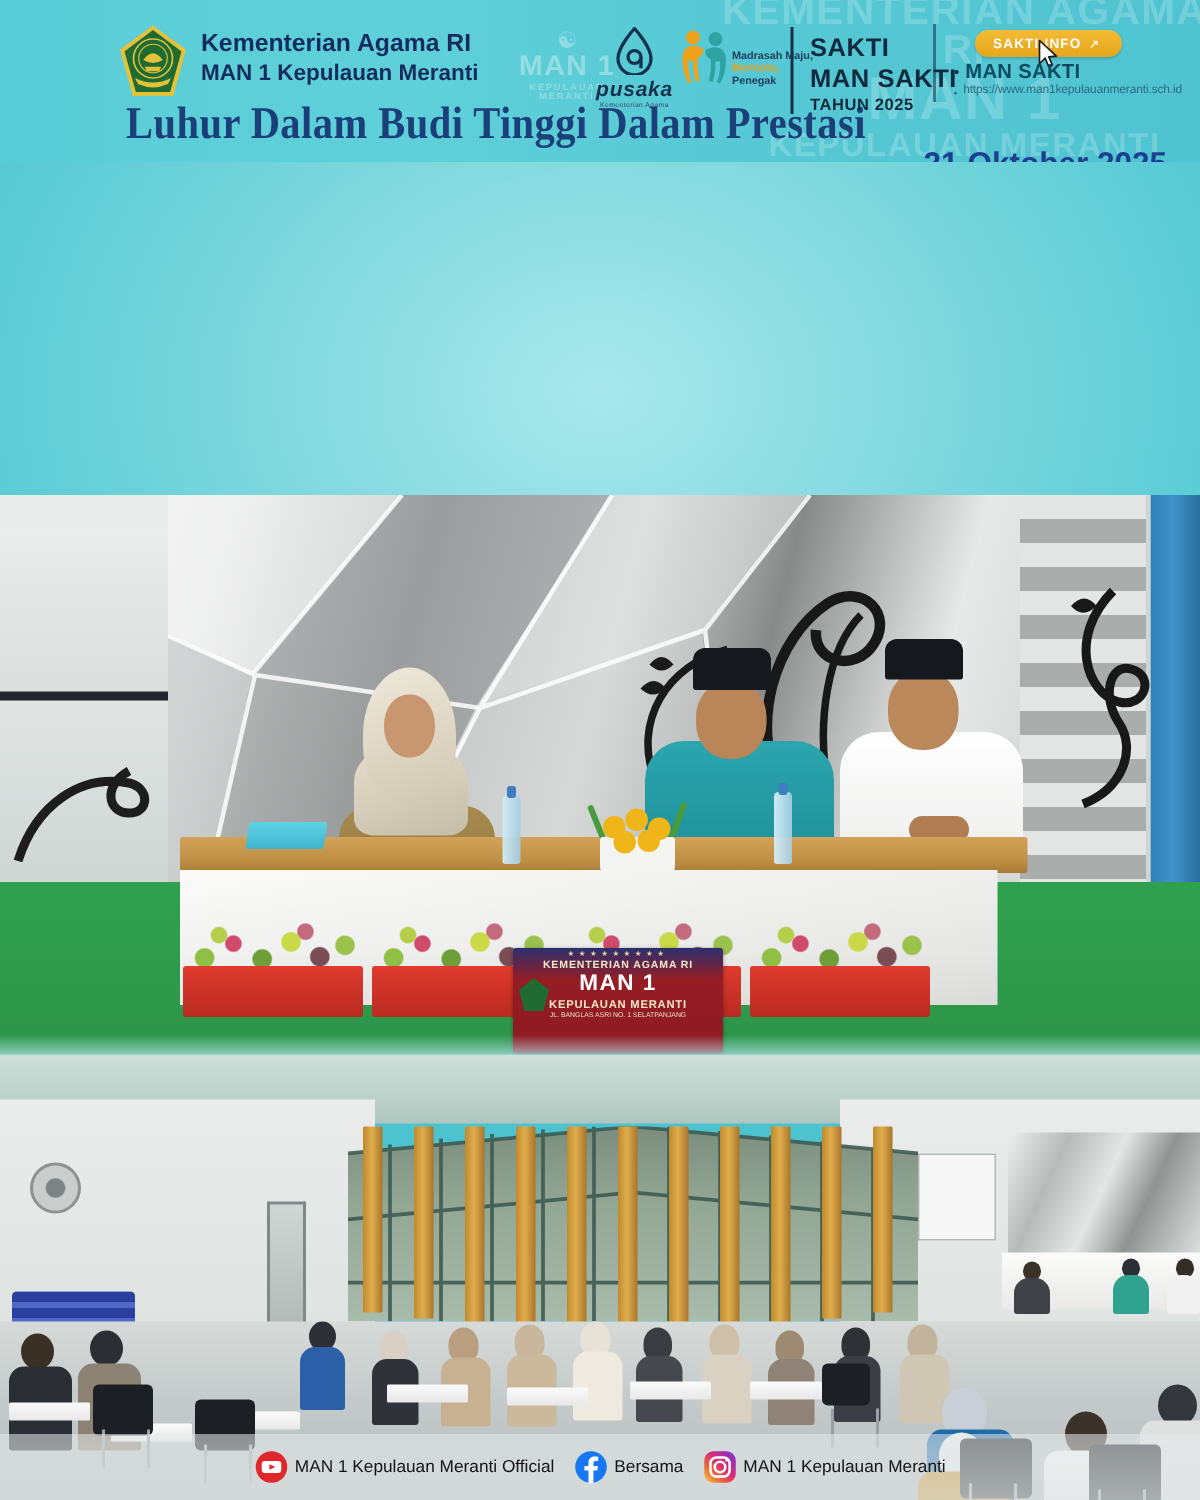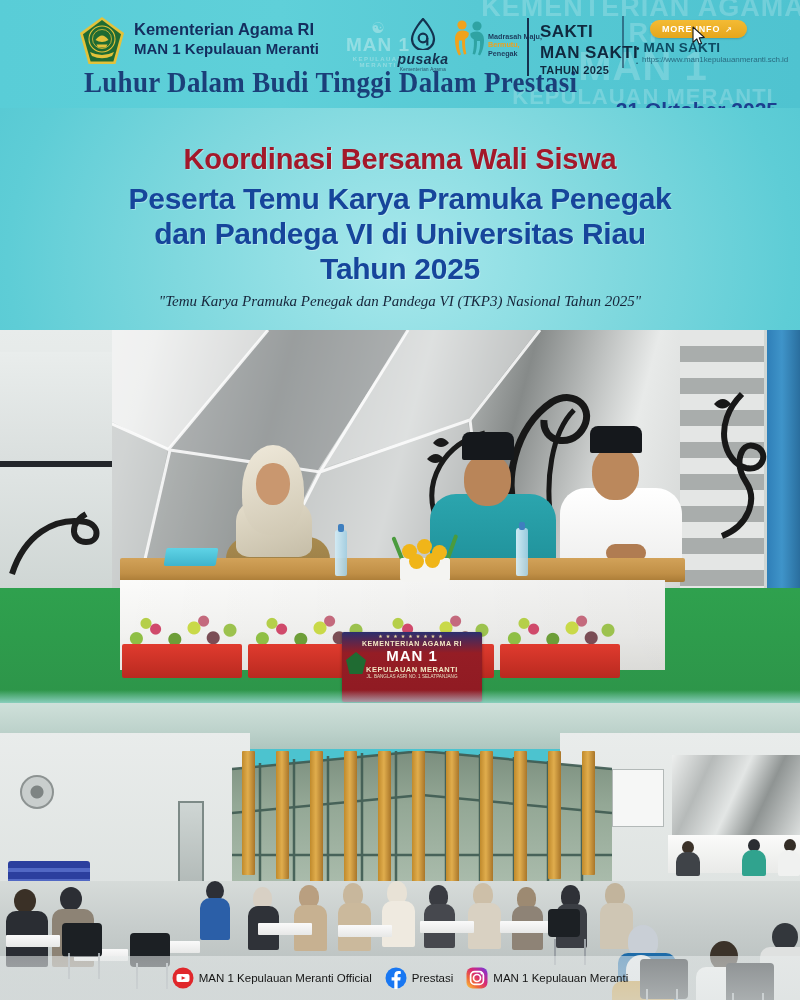--- a/index.html
+++ b/index.html
@@ -492,21 +492,21 @@
 
       <div class="humas">
         <div class="h1">SAKTI</div>
         <div class="h2">MAN SAKTI</div>
         <div class="h3">TAHUN 2025</div>
       </div>
 
       <div class="hdr-divider2"></div>
 
       <div class="more-info">
-        <span>MORE INFO</span>
+        <span>SAKTI INFO</span>
         <span class="mi-arrow">↗</span>
       </div>
 
       <div class="cursor-arrow">
         <svg viewBox="0 0 14 20">
           <path d="M1 1 L1 16.5 L4.8 12.8 L7.2 18.6 L9.6 17.5 L7.2 11.9 L12.3 11.4 Z" fill="#ffffff" stroke="#1a1a1a" stroke-width="1.1" stroke-linejoin="round"></path>
         </svg>
       </div>
 
       <div class="hdr-links">
@@ -517,27 +517,20 @@
         <div class="lrow">
           <span class="bul2">•</span>
           <span class="lnk2">https://www.man1kepulauanmeranti.sch.id</span>
         </div>
       </div>
 
       <div class="hdr-date">21 Oktober 2025</div>
     </div>
   </div>
 
-  <div class="title-zone">
-    <div class="title-line1">Koordinasi Bersama Wali Siswa</div>
-    <div class="title-line2">Peserta Temu Karya Pramuka Penegak</div>
-    <div class="title-line3">dan Pandega VI di Universitas Riau</div>
-    <div class="title-line4">Tahun 2025</div>
-    <div class="subtitle">"Temu Karya Pramuka Penegak dan Pandega VI (TKP3) Nasional Tahun 2025"</div>
-  </div>
 
   <div class="photo1">
     <div class="p1-wallpaper"></div>
 
     <div class="p1-facets">
       <svg viewBox="0 0 600 260" preserveAspectRatio="none">
         <polygon points="0,0 160,0 60,120 0,90" fill="#ffffff" opacity="0.55"></polygon>
         <polygon points="160,0 300,0 210,140 60,120" fill="#95999a" opacity="0.55"></polygon>
         <polygon points="300,0 430,0 360,90 210,140" fill="#e7e9e9" opacity="0.6"></polygon>
         <polygon points="0,90 60,120 30,260 0,260" fill="#c6cac9" opacity="0.5"></polygon>
@@ -798,21 +791,21 @@
       <span class="sm-label">MAN 1 Kepulauan Meranti Official</span>
     </div>
 
     <div class="sm-item">
       <span class="sm-icon">
         <svg viewBox="0 0 22 22">
           <circle cx="11" cy="11" r="10.5" fill="#1877f2"></circle>
           <path d="M12.6 22 V13.4 h2.6 l0.5 -3.1 h-3.1 V8.5 c0 -0.9 0.3 -1.5 1.6 -1.5 h1.6 V4.2 C15.4 4.1 14.4 4 13.3 4 c-2.4 0 -4 1.5 -4 4.2 v2.1 H6.6 v3.1 h2.7 V22 Z" fill="#ffffff"></path>
         </svg>
       </span>
-      <span class="sm-label">Prestasi</span>
+      <span class="sm-label">Bersama</span>
     </div>
 
     <div class="sm-item">
       <span class="sm-icon">
         <svg viewBox="0 0 22 22">
           <defs>
             <linearGradient id="ig" x1="0" y1="1" x2="1" y2="0">
               <stop offset="0%" stop-color="#f9d14a"></stop>
               <stop offset="28%" stop-color="#f06a35"></stop>
               <stop offset="58%" stop-color="#d62976"></stop>

